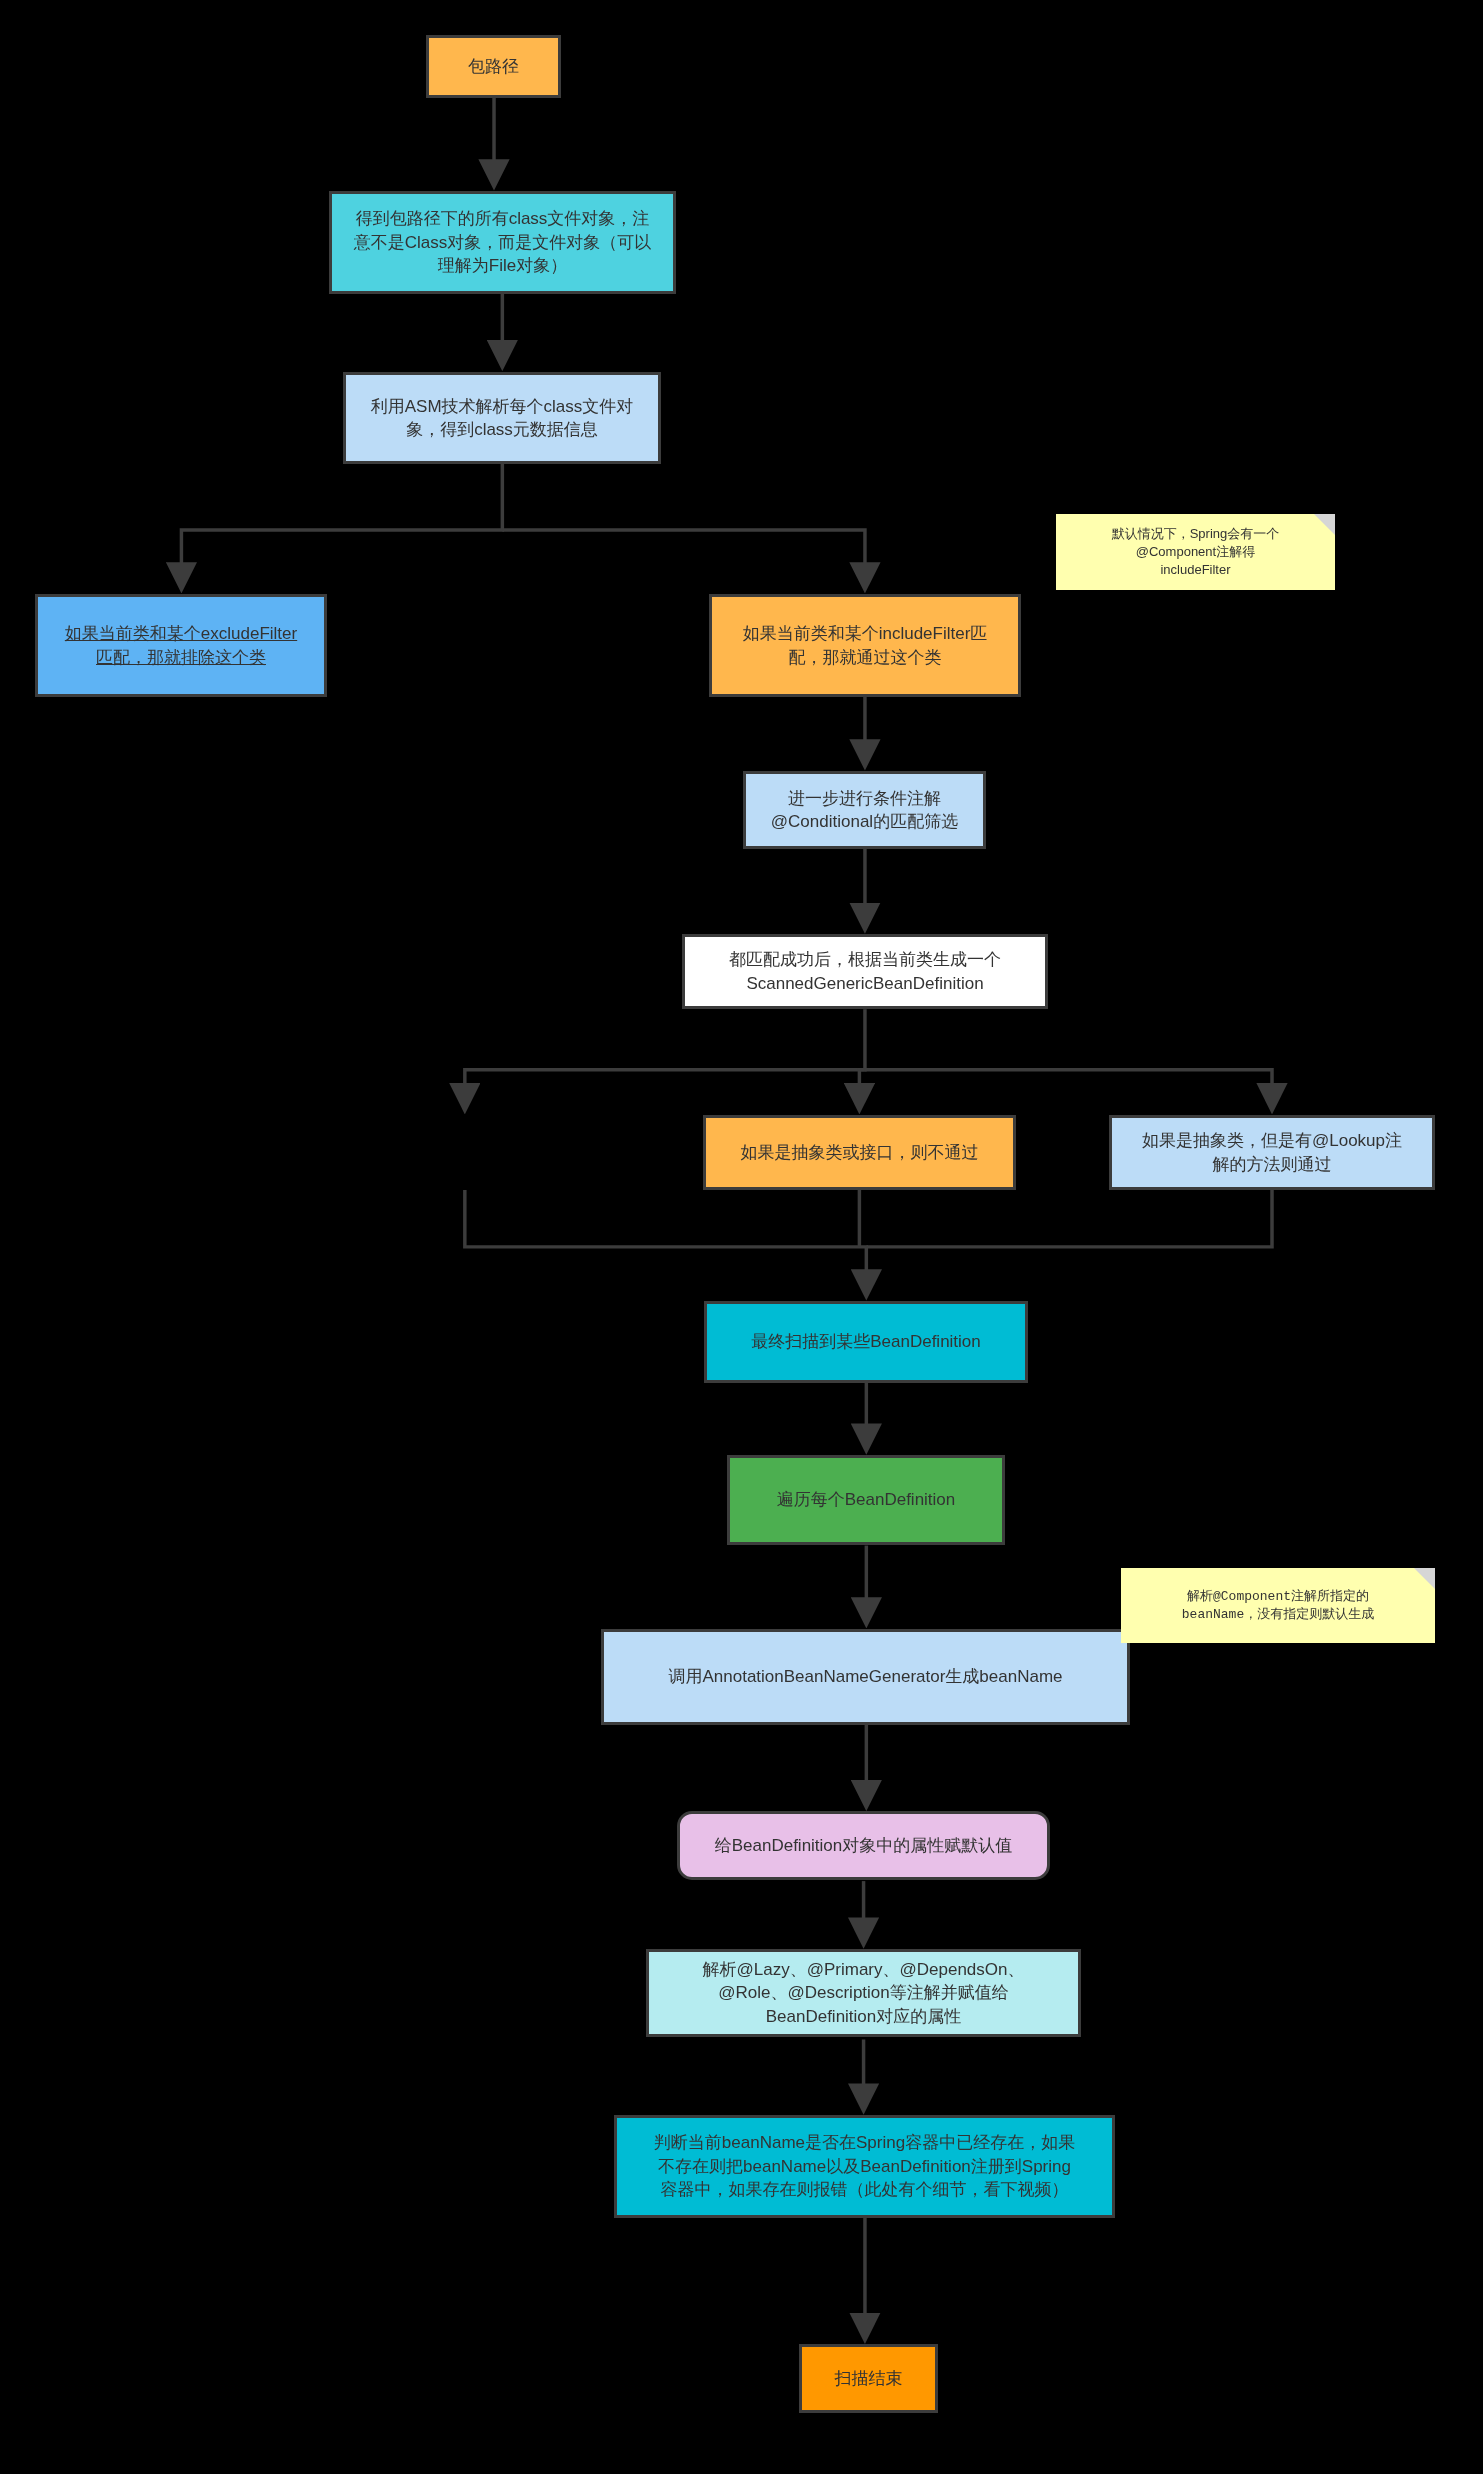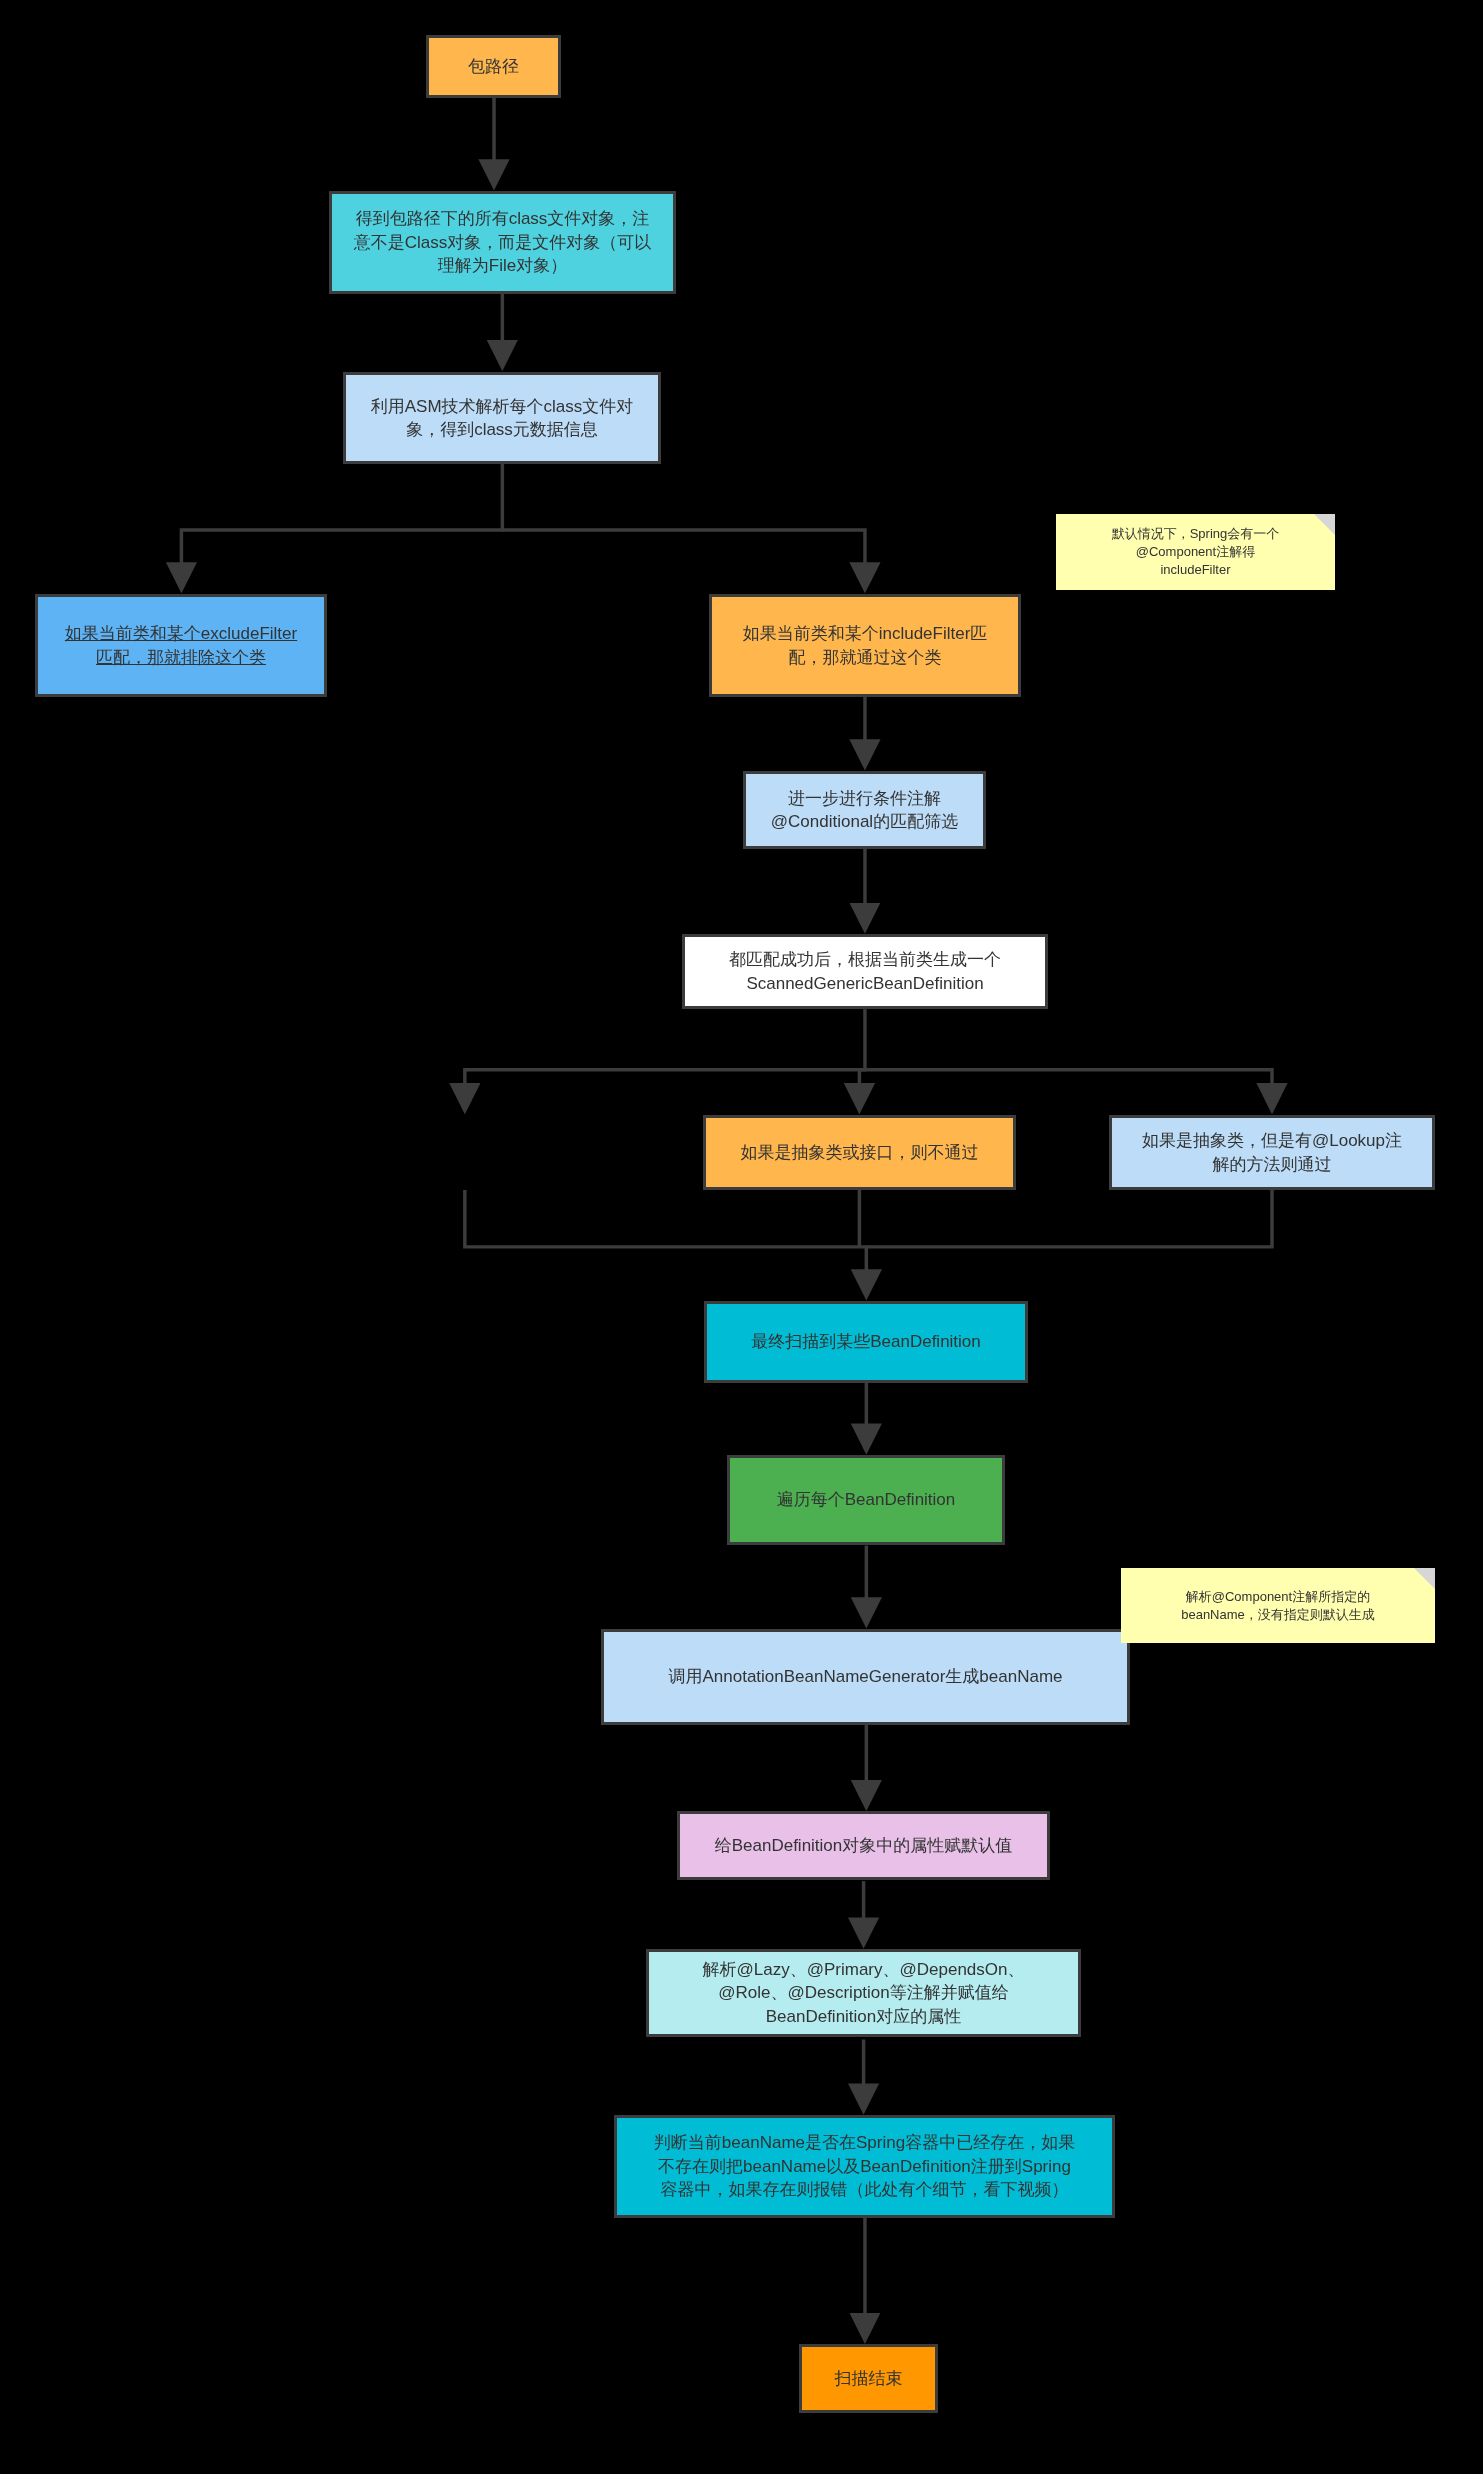--- a/index.html
+++ b/index.html
@@ -172,21 +172,21 @@
   </div>
 
   <div class="node" style="left:727px; top:1455px; width:278px; height:90px; background:#4caf50;">
     <span class="txt">遍历每个BeanDefinition</span>
   </div>
 
   <div class="node" style="left:601px; top:1629px; width:529px; height:96px; background:#bcdcf7;">
     <span class="txt">调用AnnotationBeanNameGenerator生成beanName</span>
   </div>
 
-  <div class="node" style="left:677px; top:1811px; width:373px; height:69px; background:#e8c0e8;">
+  <div class="node" style="left:677px; top:1811px; width:373px; height:69px; background:#e8c0e8;border-radius:15px;">
     <span class="txt">给BeanDefinition对象中的属性赋默认值</span>
   </div>
 
   <div class="node" style="left:646px; top:1949px; width:435px; height:88px; background:#b5ecf0;">
     <span class="txt">解析@Lazy、@Primary、@DependsOn、
 @Role、@Description等注解并赋值给
 BeanDefinition对应的属性</span>
   </div>
 
   <div class="node" style="left:614px; top:2115px; width:501px; height:103px; background:#00bcd4;">
@@ -199,20 +199,20 @@
     <span class="txt">扫描结束</span>
   </div>
 
   <div class="note" style="left:1056px; top:514px; width:279px; height:76px;">
     <span class="fold"></span>
     <span class="txt">默认情况下，Spring会有一个
 @Component注解得
   includeFilter</span>
   </div>
 
-  <div class="note" style="left:1121px; top:1568px; width:314px; height:75px;">
+  <div class="note" style="left:1121px; top:1568px; width:314px; height:75px;font-family:Liberation Mono, monospace;">
     <span class="fold"></span>
     <span class="txt"> 解析@Component注解所指定的
 beanName，没有指定则默认生成</span>
   </div>
 
 </div>
 
 
 </body></html>

